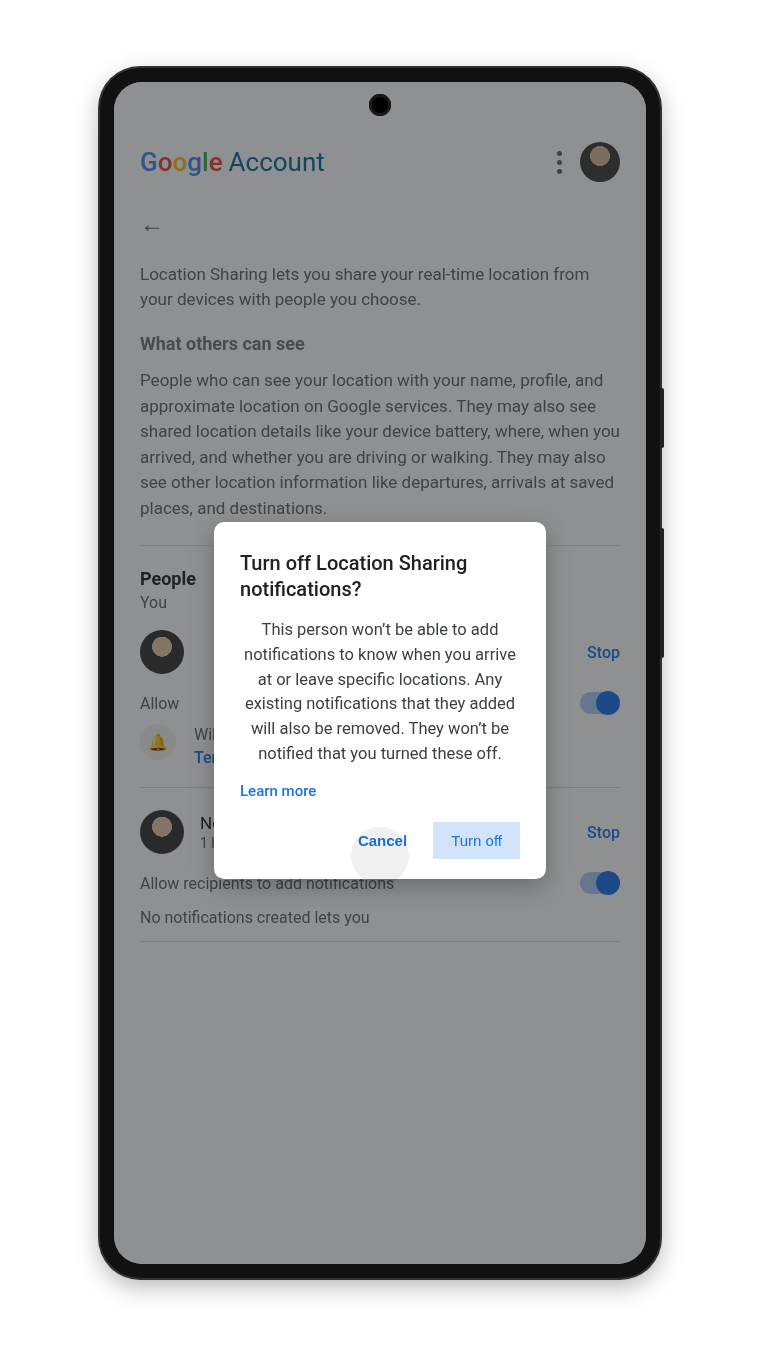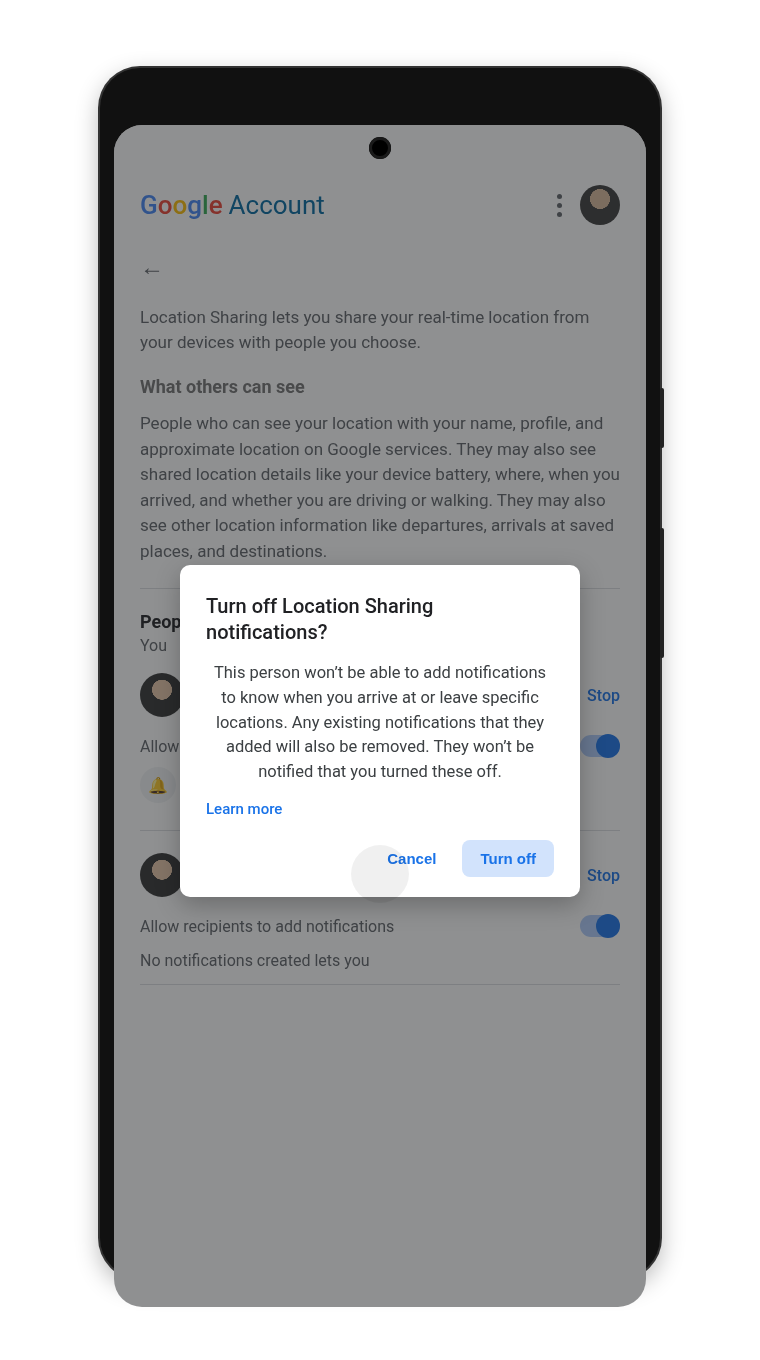--- a/index.html
+++ b/index.html
@@ -32,21 +32,20 @@
   }
   .side-btn.a { top: 320px; height: 60px; }
   .side-btn.b { top: 460px; height: 130px; }
   .screen {
     width: 100%;
     height: 100%;
     background: #fff;
     border-radius: 28px;
     position: relative;
     overflow: hidden;
-    margin-top: 43px;
   }
   .camera {
     position: absolute;
     top: 12px;
     left: 50%;
     transform: translateX(-50%);
     width: 22px;
     height: 22px;
     background: #000;
     border-radius: 50%;
@@ -113,34 +112,34 @@
   .notif-text { font-size:16px; color:#5f6368; line-height:1.4; }
   .notif-place { color:#1a73e8; font-weight:500; }
   .no-notif { font-size:16px; color:#5f6368; margin:14px 0; }
 
   
   .scrim { position:absolute; inset:0; background:rgba(32,33,36,0.5); z-index:10; }
 
   
   .dialog {
     position:absolute; left:50%; top:440px; transform:translateX(-50%);
-    width:400px; background:#fff; border-radius:10px; padding:28px 26px 20px 26px;
+    width:332px; background:#fff; border-radius:10px; padding:28px 26px 20px 26px;
     z-index:20; box-shadow:0 8px 24px rgba(0,0,0,0.25);
   }
   .dialog-title { font-size:20px; font-weight:500; color:#202124; line-height:1.3; margin-bottom:16px; }
   .dialog-body { font-size:16.5px; color:#3c4043; line-height:1.5; margin-bottom:14px;text-align:center; }
   .learn-more { font-size:15px; font-weight:500; color:#1a73e8; display:inline-block; margin-bottom:22px; }
   .dialog-actions { display:flex; justify-content:flex-end; gap:12px; }
   .btn-flat {
     font-size:15px; font-weight:700; color:#1a73e8; padding:10px 14px;
     background:transparent; border:none; border-radius:4px; cursor:pointer;
   }
   .btn-primary {
-    font-size:15px; font-weight:700; color:#1a73e8; padding:0 18px;
-    background:#d2e3fc; border:none; border-radius:8px; cursor:pointer;
+    font-size:15px; font-weight:400; color:#1a73e8; padding:0 18px;
+    background:#d2e3fc; border:none; border-radius:0; cursor:pointer;
   }
   .touch-ring {
     position:absolute; left:50%; bottom:-6px; transform:translateX(-50%);
     width:58px;height:58px;border-radius:50%;background:rgba(0,0,0,0.06);
     z-index:21;
   }
 </style>
 </head>
 <body>
 

